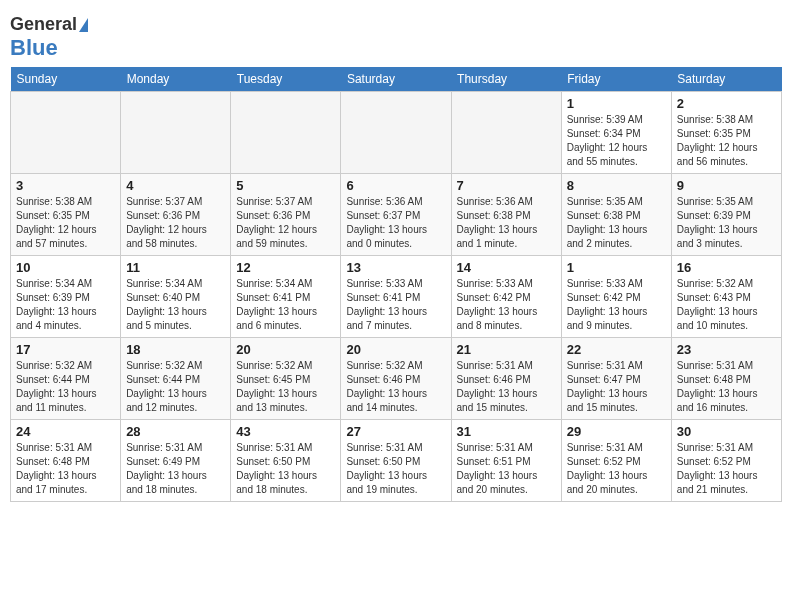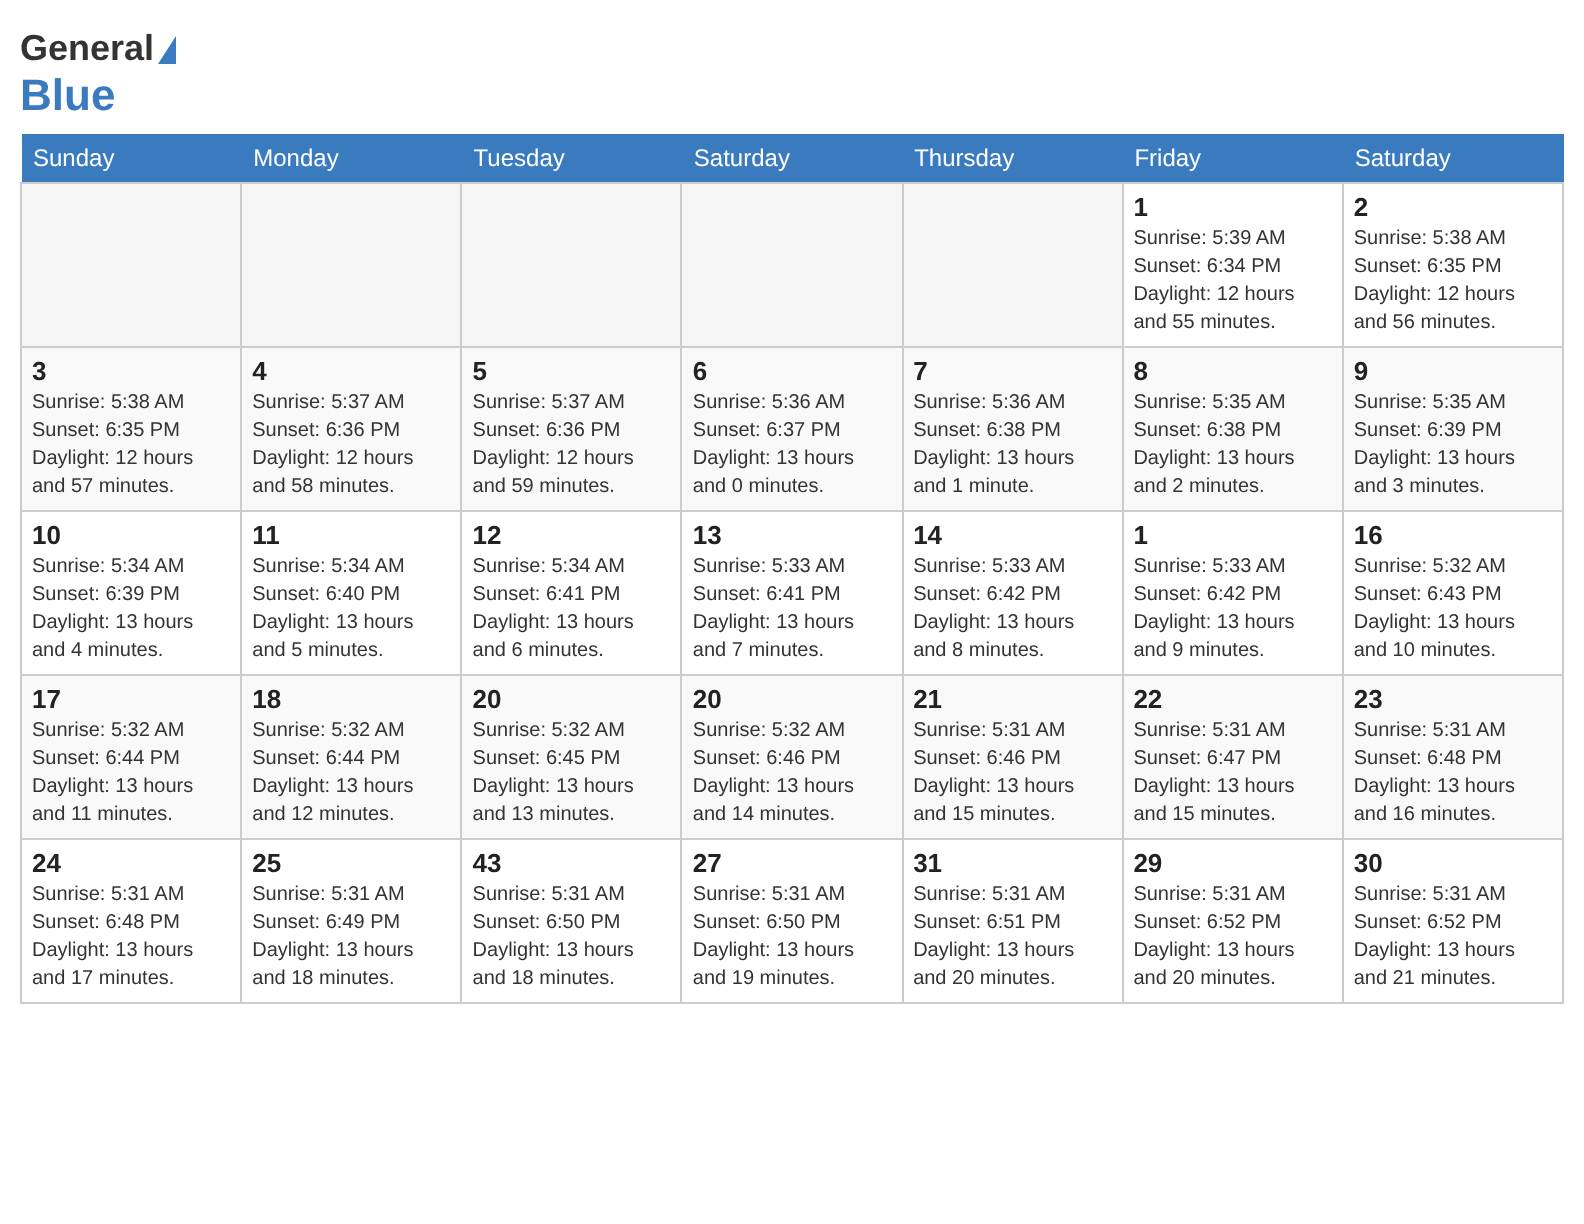--- a/index.html
+++ b/index.html
@@ -230,21 +230,21 @@
         <span class="day-number">23</span>
         <span class="day-info">Sunrise: 5:31 AM<br>Sunset: 6:48 PM<br>Daylight: 13 hours and 16 minutes.</span>
       </td>
       </tr>
       <tr>
         <td>
         <span class="day-number">24</span>
         <span class="day-info">Sunrise: 5:31 AM<br>Sunset: 6:48 PM<br>Daylight: 13 hours and 17 minutes.</span>
       </td>
         <td>
-        <span class="day-number">25</span>
+        <span class="day-number">28</span>
         <span class="day-info">Sunrise: 5:31 AM<br>Sunset: 6:49 PM<br>Daylight: 13 hours and 18 minutes.</span>
       </td>
         <td>
         <span class="day-number">43</span>
         <span class="day-info">Sunrise: 5:31 AM<br>Sunset: 6:50 PM<br>Daylight: 13 hours and 18 minutes.</span>
       </td>
         <td>
         <span class="day-number">27</span>
         <span class="day-info">Sunrise: 5:31 AM<br>Sunset: 6:50 PM<br>Daylight: 13 hours and 19 minutes.</span>
       </td>

